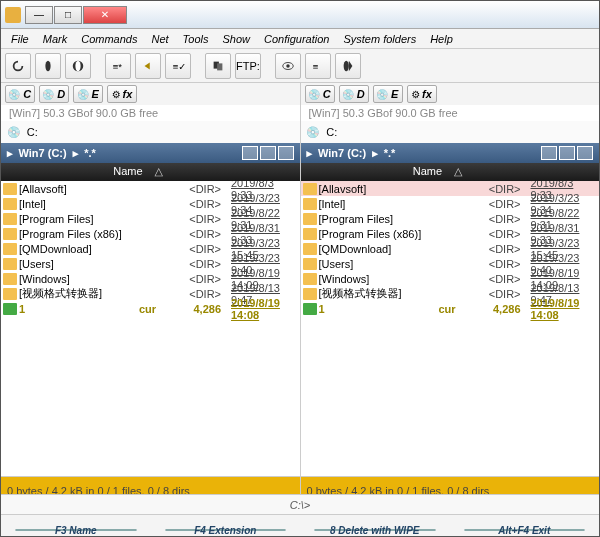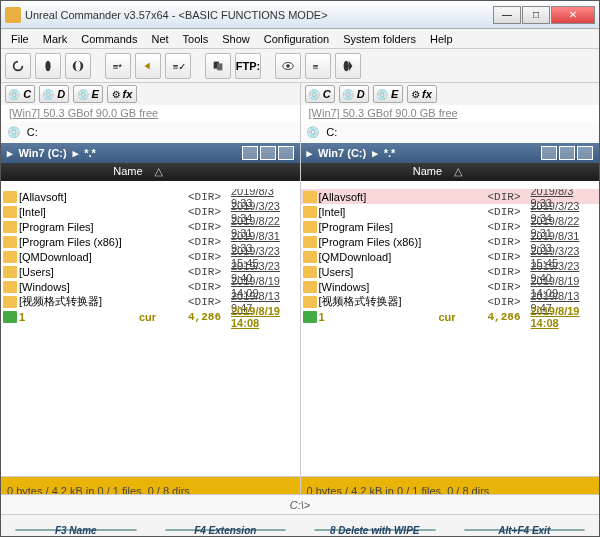--- a/index.html
+++ b/index.html
@@ -4,67 +4,66 @@
 <style>
 * { box-sizing: border-box; margin: 0; padding: 0; font-family: Tahoma, sans-serif; font-size: 11px; }
 body { background: #f0f0f0; width: 600px; height: 537px; overflow: hidden; }
 .window { width: 600px; height: 537px; border: 1px solid #555; background: #fff; display: flex; flex-direction: column; }
 .titlebar { height: 28px; background: linear-gradient(#fff, #d8e4f0); display: flex; align-items: center; padding: 0 4px; border-bottom: 1px solid #aaa; }
 .titlebar .icon { width: 16px; height: 16px; background: #e8b040; border-radius: 2px; margin-right: 4px; }
 .titlebar .title { flex: 1; color: #333; }
 .winbtns { display: flex; gap: 1px; }
 .winbtn { width: 28px; height: 18px; border: 1px solid #888; background: linear-gradient(#f8f8f8,#ddd); display:flex; align-items:center; justify-content:center; font-size:10px; }
 .winbtn.close { background: linear-gradient(#f88,#d44); color:#fff; width: 44px; }
-.menubar { height: 20px; display: flex; align-items: center; padding: 0 4px; background: #f4f4f4; border-bottom: 1px solid #ccc; gap: 2px; }
+.menubar { height: 20px; display: flex; align-items: center; padding: 0 4px; background: #f4f4f4; border-bottom: 1px solid #ccc; gap: 2px; font-style: italic; }
 .menubar span { padding: 2px 6px; }
 .toolbar { height: 34px; display: flex; align-items: center; padding: 2px 4px; background: #f4f4f4; border-bottom: 1px solid #ccc; gap: 4px; }
 .tbtn { width: 26px; height: 26px; border: 1px solid #bbb; background: linear-gradient(#fff,#e8e8e8); display:flex; align-items:center; justify-content:center; border-radius:2px; }
-.ftp { padding: 0 4px; font-weight: bold; }
+.ftp { padding: 0 4px; font-weight: normal; }
 .panes { flex: 1; display: flex; }
 .pane { flex: 1; display: flex; flex-direction: column; border-right: 1px solid #ccc; }
 .pane:last-child { border-right: none; }
 .drivebar { height: 22px; display: flex; align-items: center; padding: 2px 4px; gap: 4px; background: #f4f4f4; }
 .dbtn { width: 30px; height: 18px; border: 1px solid #aaa; background: linear-gradient(#fff,#e4e4e4); display:flex; align-items:center; justify-content:center; font-size:10px; border-radius:2px; }
 .dbtn .dl { font-style: italic; font-weight:bold; margin-left:2px; }
-.freespace { color: #888; padding: 2px 8px; text-decoration: underline; }
+.freespace { color: #888; padding: 2px 8px; }
 .curdrive { height: 22px; display:flex; align-items:center; padding: 2px 6px; gap:6px; background:#fafafa; }
 .pathbar { height: 20px; background: linear-gradient(#5a7aa0,#3a5a80); color: #fff; display:flex; align-items:center; padding: 0 6px; font-weight: bold; gap:6px; }
 .pathbar .right { margin-left:auto; display:flex; gap:2px; }
 .pathbar .mini { width:16px; height:14px; background:rgba(255,255,255,0.3); border:1px solid #fff; }
 .cols { height: 18px; background: linear-gradient(#3a3a3a,#1a1a1a); color: #fff; display:flex; align-items:center;flex-direction:column; }
 .cols span { padding: 2px 4px; }
 .cols .name { width: 90px; }
 .cols .type { width: 48px; }
 .cols .size { width: 48px; text-align:right; }
 .cols .date { flex:1; }
 .sortarrow { color:#ccc; margin-left:4px; }
-.filelist { flex: 1; background: #fff; overflow: hidden; margin-top: 8px; }
+.filelist { flex: 1; background: #fff; overflow: hidden; }
 .row { display:flex; align-items:center; height: 15px; padding: 0 2px; }
 .row.selected { background: #f8d8d8; }
 .row.special { color: #998800; font-weight: bold; }
 .row .ficon { width: 14px; height: 12px; background: #f4c050; border-radius:1px; margin-right:2px; flex-shrink:0; }
 .row .ficon.play { background: #4a4; }
 .row .fname { width: 120px; overflow:hidden; white-space:nowrap; }
 .row .ftype { width: 34px; color:#444; }
-.row .fsize { width: 48px; text-align:right; color:#444;font-family:Liberation Mono, monospace; }
+.row .fsize { width: 48px; text-align:right; color:#444; }
 .row .fdate { flex:1; text-align:left; padding-left:10px; color:#444;text-decoration:underline; }
 .row.special .fsize, .row.special .fdate, .row.special .ftype { color:#998800; }
 .statusline { height: 18px; background:#eab308; border-top:1px solid #ccc; padding: 8px 6px; color:#444; }
 .cmdline { height: 20px; display:flex; align-items:center; justify-content:center; font-style:italic; color:#555; background:#f8f8f8; border-top:1px solid #ccc; }
 .fnbar { height: 22px; display:flex; background:#f4f4f4; border-top:1px solid #ccc; }
 .fnbtn { flex:1; border:1px solid #8aa; margin:14px; background:linear-gradient(#fff,#e8f0f8); display:flex; align-items:center; justify-content:center; color:#246; font-style:italic; font-weight:bold; border-radius:8px; font-size:10px; }
 svg { width:14px; height:14px; }
 </style>
 </head>
 <body>
 
 <div class="window">
   <div class="titlebar">
     <div class="icon"></div>
-    <div class="title">Unreal Commander v3.57x64 - &lt;BASIC FUNCTIONS MODE&gt;</div>
     <div class="winbtns">
       <div class="winbtn">—</div>
       <div class="winbtn">□</div>
       <div class="winbtn close">✕</div>
     </div>
   </div>
 
   <div class="menubar">
     <span>File</span>
     <span>Mark</span>

